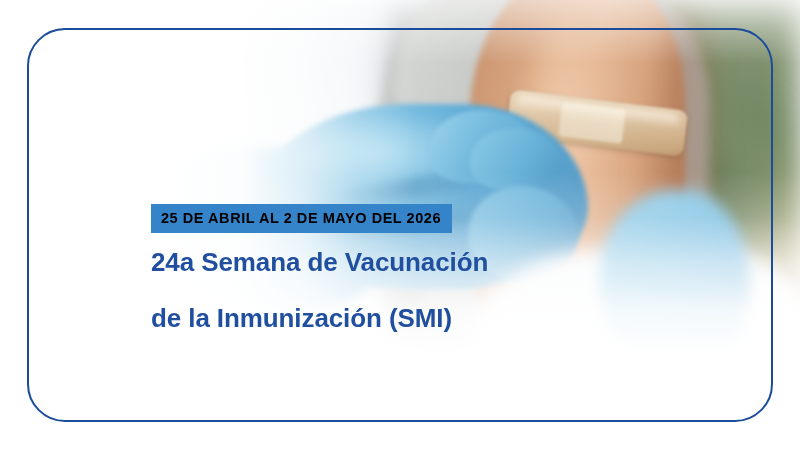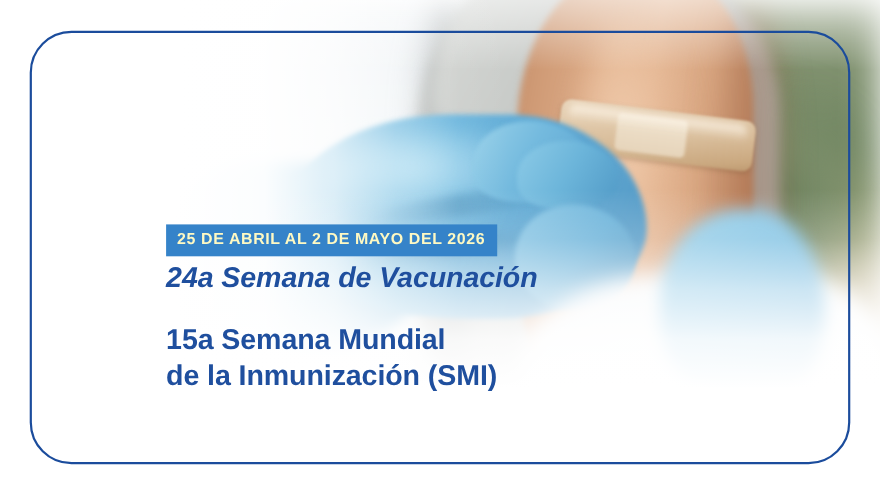--- a/index.html
+++ b/index.html
@@ -294,39 +294,39 @@
   
   .text-block {
     position: absolute;
     left: 151px;
     top: 204px;
   }
 
   .date-banner {
     display: inline-block;
     background: #3583c9;
-    color: #fef9c3;
+    color: #000000;
     font-size: 14.5px;
     font-weight: bold;
     letter-spacing: 0.55px;
     line-height: 1;
     padding: 7px 11px 7px 10px;
     white-space: nowrap;
   }
 
   .headline {
     margin: 0;
     color: #1f4f9e;
     font-size: 26px;
     font-weight: bold;
     line-height: 1.25;
     letter-spacing: -0.1px;
     white-space: nowrap;
   }
-  .headline-1 { margin-top: 3px; font-style: italic; }
+  .headline-1 { margin-top: 13px; }
   .headline-2 { margin-top: 24px; }
   .headline .ln { display: block; }
 </style>
 </head>
 <body>
 
 <div id="banner">
 
   <div class="photo-layer">
     <div class="bg-outdoor"></div>
@@ -367,18 +367,17 @@
 
   <div class="text-block">
 
     <div class="date-banner">25 DE ABRIL AL 2 DE MAYO DEL 2026</div>
 
     <div class="headline headline-1">
       <span class="ln">24a Semana de Vacunación</span>
     </div>
 
     <div class="headline headline-2">
-      <span class="ln">15a Semana Mundial</span>
       <span class="ln">de la Inmunización (SMI)</span>
     </div>
 
   </div>
 </div>
 
 </body></html>

